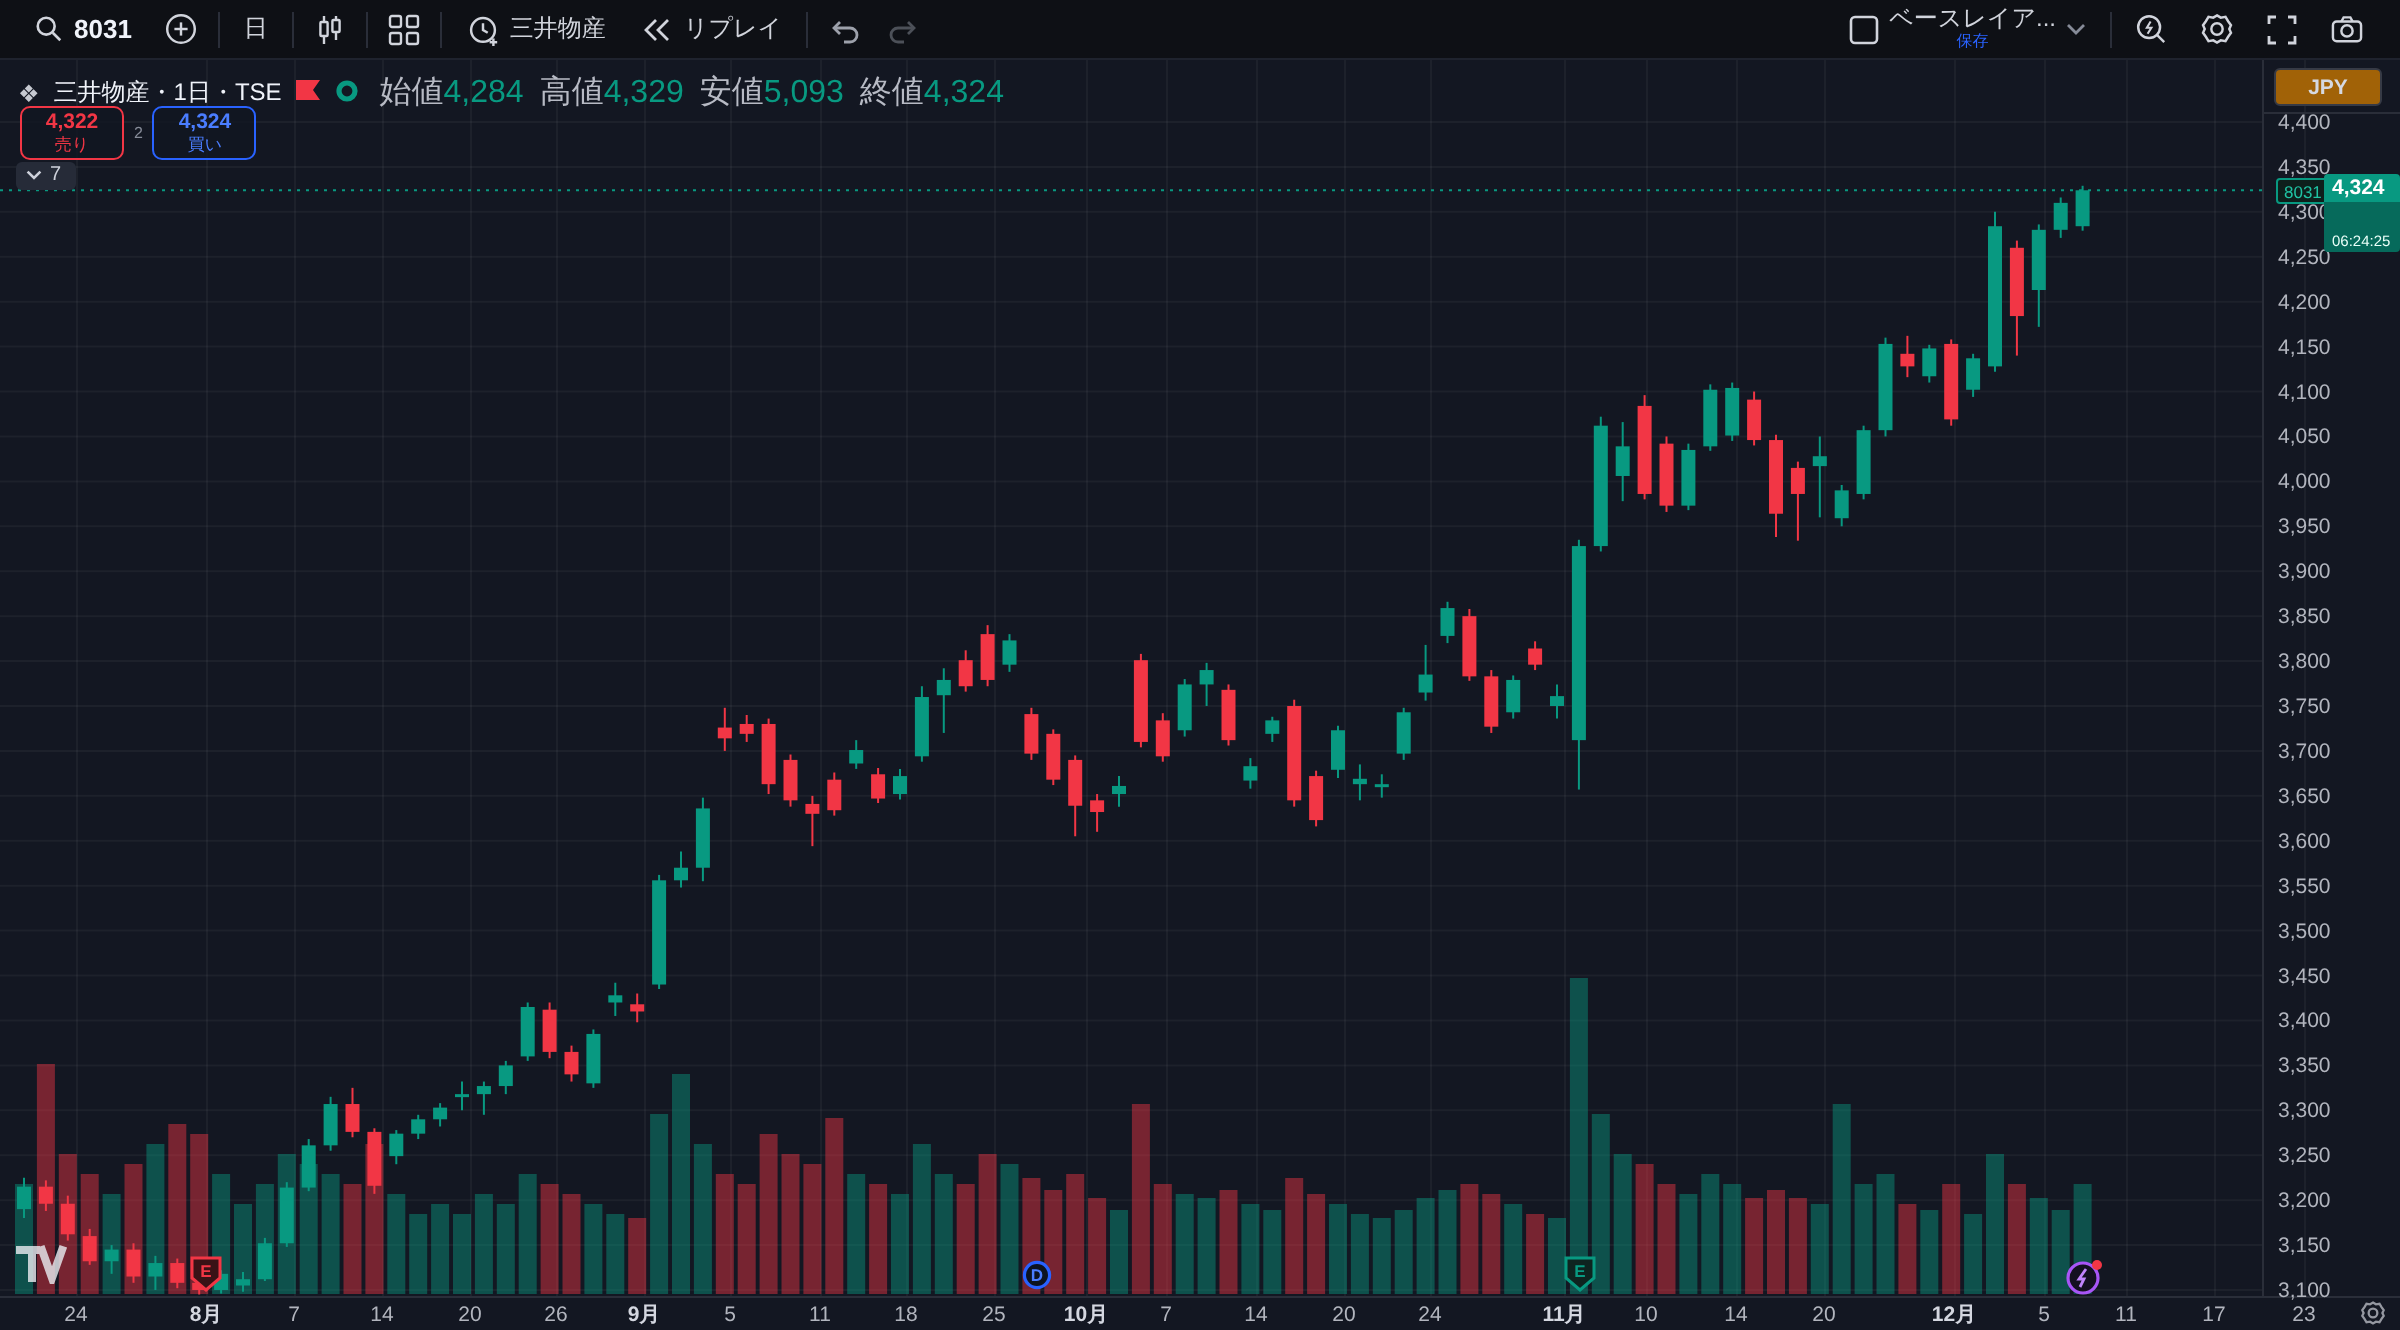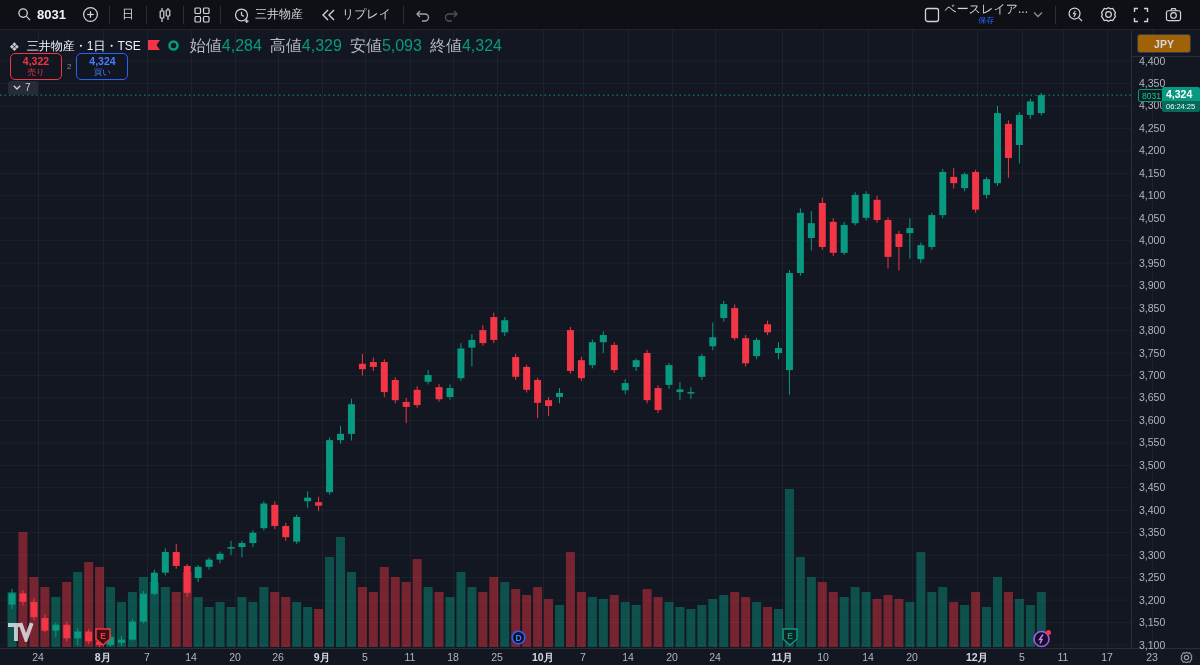--- a/index.html
+++ b/index.html
@@ -54,21 +54,21 @@
   .jpy-btn { position:absolute; left:1137px; top:34px; width:54px; height:19px; z-index:10;
     border:1px solid #363a45; border-radius:3px; color:#d5d8e0; font-size:10.5px; font-weight:bold;
     display:flex; align-items:center; justify-content:center; cursor:pointer; background:#a16207; }
   .symbol-tag { position:absolute; left:1138px; top:89px; z-index:11; height:13px; padding:0 3px;
     border:1px solid #089981; border-radius:2px; background:#0e1f1c; color:#1fc3a3;
     font-size:8.5px; display:flex; align-items:center; }
   .price-badge { position:absolute; left:1162px; top:87px; width:38px; z-index:11;
     border-radius:2px; overflow:hidden; }
   .price-badge .pp { background:#089981; color:#fff; font-size:10.5px; font-weight:bold;
     padding:1px 3px 1px 4px; }
-  .price-badge .cd { background:#066a5b; color:#eafff9; font-size:7.5px; padding:1px 0 1px 4px; }
+  .price-badge .cd { background:#066a5b; color:#eafff9; font-size:7.5px; padding:15px 0 1px 4px; }
 
   .axis-gear { position:absolute; left:1180px; top:650px; z-index:10; color:#9598a1; cursor:pointer; }
 
   
   .marker { position:absolute; z-index:9; display:flex; align-items:center; justify-content:center; }
   .marker svg { display:block; }
 
   .watermark { position:absolute; left:8px; top:620px; z-index:5; opacity:.9; }
 </style>
 </head>

